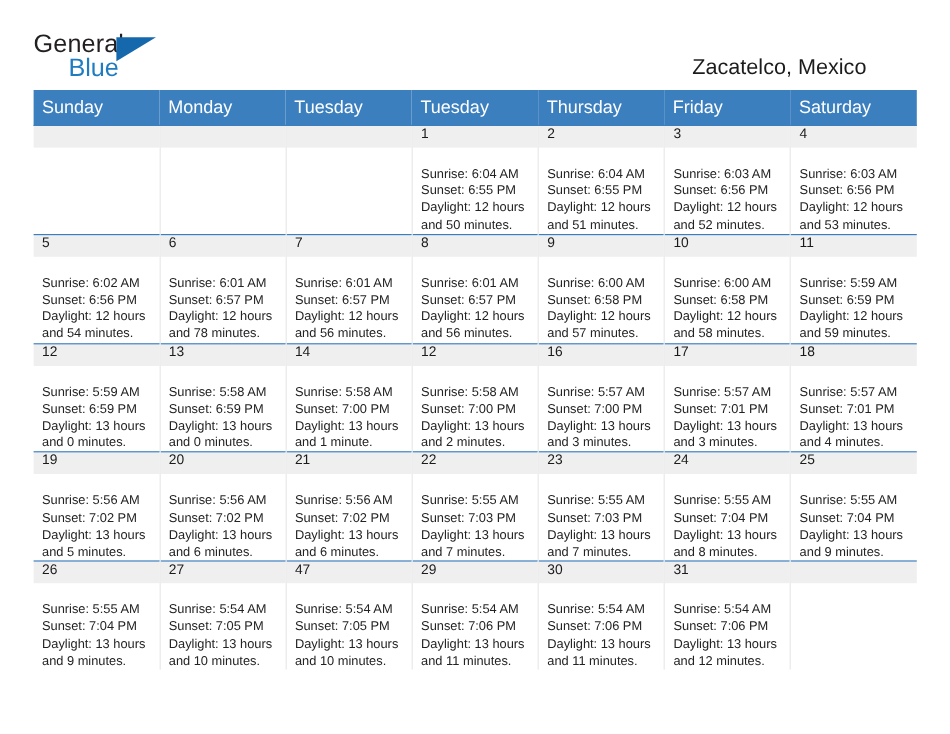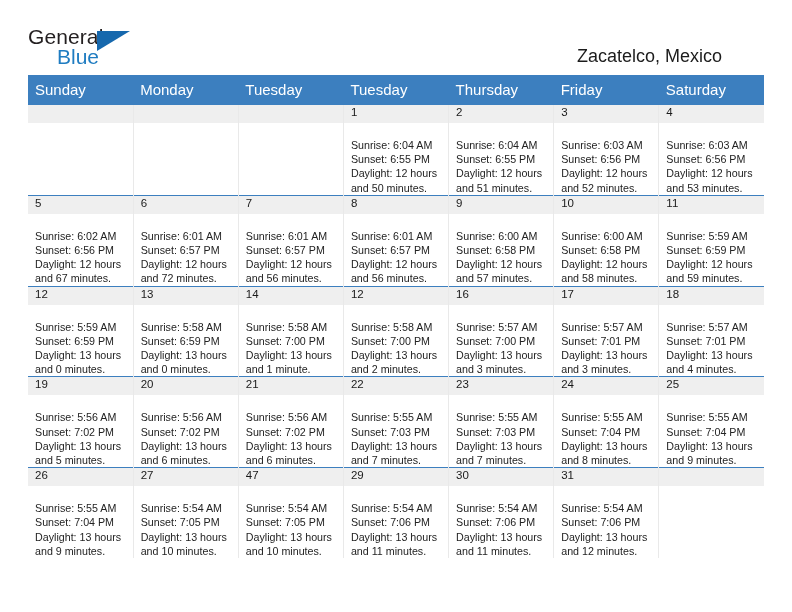--- a/index.html
+++ b/index.html
@@ -195,30 +195,30 @@
             </div>
           </td>
         </tr>
         <tr>
           <td class="daycell">
             <div class="daynum-band">5</div>
             <div class="lines">
               <div>Sunrise: 6:02 AM</div>
               <div>Sunset: 6:56 PM</div>
               <div>Daylight: 12 hours</div>
-              <div>and 67 minutes.</div>
+              <div>and 54 minutes.</div>
             </div>
           </td>
           <td class="daycell">
             <div class="daynum-band">6</div>
             <div class="lines">
               <div>Sunrise: 6:01 AM</div>
               <div>Sunset: 6:57 PM</div>
               <div>Daylight: 12 hours</div>
-              <div>and 72 minutes.</div>
+              <div>and 78 minutes.</div>
             </div>
           </td>
           <td class="daycell">
             <div class="daynum-band">7</div>
             <div class="lines">
               <div>Sunrise: 6:01 AM</div>
               <div>Sunset: 6:57 PM</div>
               <div>Daylight: 12 hours</div>
               <div>and 56 minutes.</div>
             </div>

